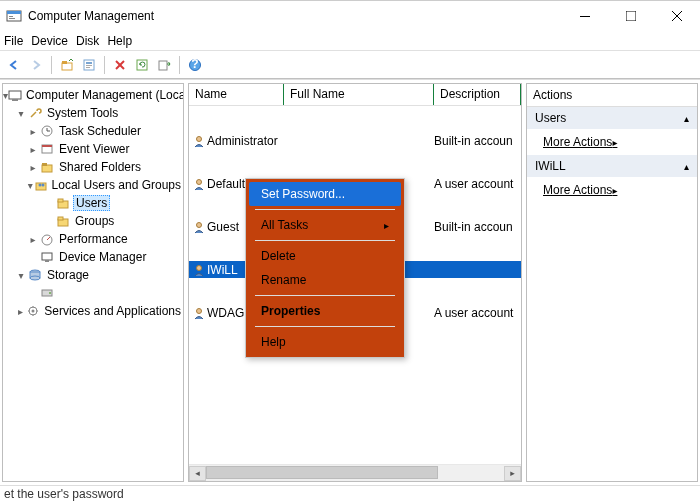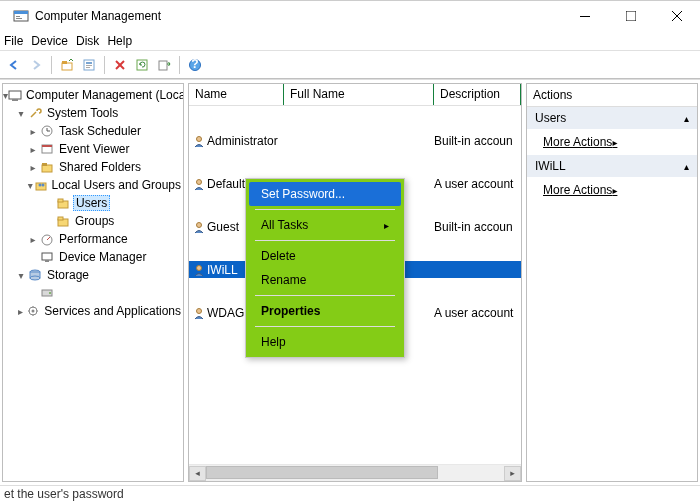--- a/index.html
+++ b/index.html
@@ -1,19 +1,19 @@
 <!DOCTYPE html>
 <html><head>
 <meta charset="utf-8">
 <style>
 * { box-sizing: border-box; margin: 0; padding: 0; font-family: "Segoe UI", Tahoma, sans-serif; font-size: 12px; }
 body { width: 700px; height: 503px; background: #fff; overflow: hidden; display: flex; flex-direction: column; border-top: 1px solid #ccc; }
 
 
-.titlebar { height: 30px; display: flex; align-items: center; padding-left: 6px; margin-left: 7px; }
+.titlebar { height: 30px; display: flex; align-items: center; padding-left: 6px; }
 .titlebar .title { flex: 1; font-size: 12px; }
 .win-btns { display: flex; height: 100%; }
 .win-btn { width: 46px; display: flex; align-items: center; justify-content: center; font-size: 14px; }
 .win-btn.close { font-size: 16px; }
 .app-icon { width: 16px; height: 16px; margin-right: 6px; }
 
 
 .menubar { height: 20px; display: flex; align-items: center; padding: 0 0px; border-bottom: 1px solid #e0e0e0; }
 .menuitem { padding: 0 4px; font-size: 12px; }
 
@@ -60,21 +60,21 @@
 
 
 .actions-pane { width: 172px; }
 .actions-head { background: #fff; border-bottom: 1px solid #ddd; padding: 4px 6px; font-size: 12px; }
 .act-sec { }
 .act-title { background: #e9eef5; padding: 4px 8px; display: flex; align-items: center; justify-content: space-between; font-size: 12px; }
 .act-item { padding: 6px 16px; display: flex; align-items: center; justify-content: flex-start; font-size: 12px; text-decoration: underline; }
 .arrow { font-size: 10px; }
 
 
-.ctx { position: absolute; background: #84cc16; border: 1px solid #c8c8c8; box-shadow: 2px 2px 6px rgba(0,0,0,0.25); width: 160px; padding: 3px; z-index: 50; }
+.ctx { position: absolute; background: #c2410c; border: 1px solid #c8c8c8; box-shadow: 2px 2px 6px rgba(0,0,0,0.25); width: 160px; padding: 3px; z-index: 50; }
 .ctx .ci { padding: 5px 12px; font-size: 12px; display: flex; justify-content: space-between; align-items: center; border-radius: 2px; }
 .ctx .ci.hi { background: #1a6fd8; color: #fff; }
 .ctx .csep { height: 1px; background: #dcdcdc; margin: 3px 6px; }
 .ctx .ci.bold { font-weight: bold; align-items: flex-end; }
 
 
 .status { height: 18px; border-top: 1px solid #ddd; padding: 1px 4px; font-size: 12px; color: #333; overflow:hidden; white-space:nowrap; }
 
 svg { display: block; }
 </style>

